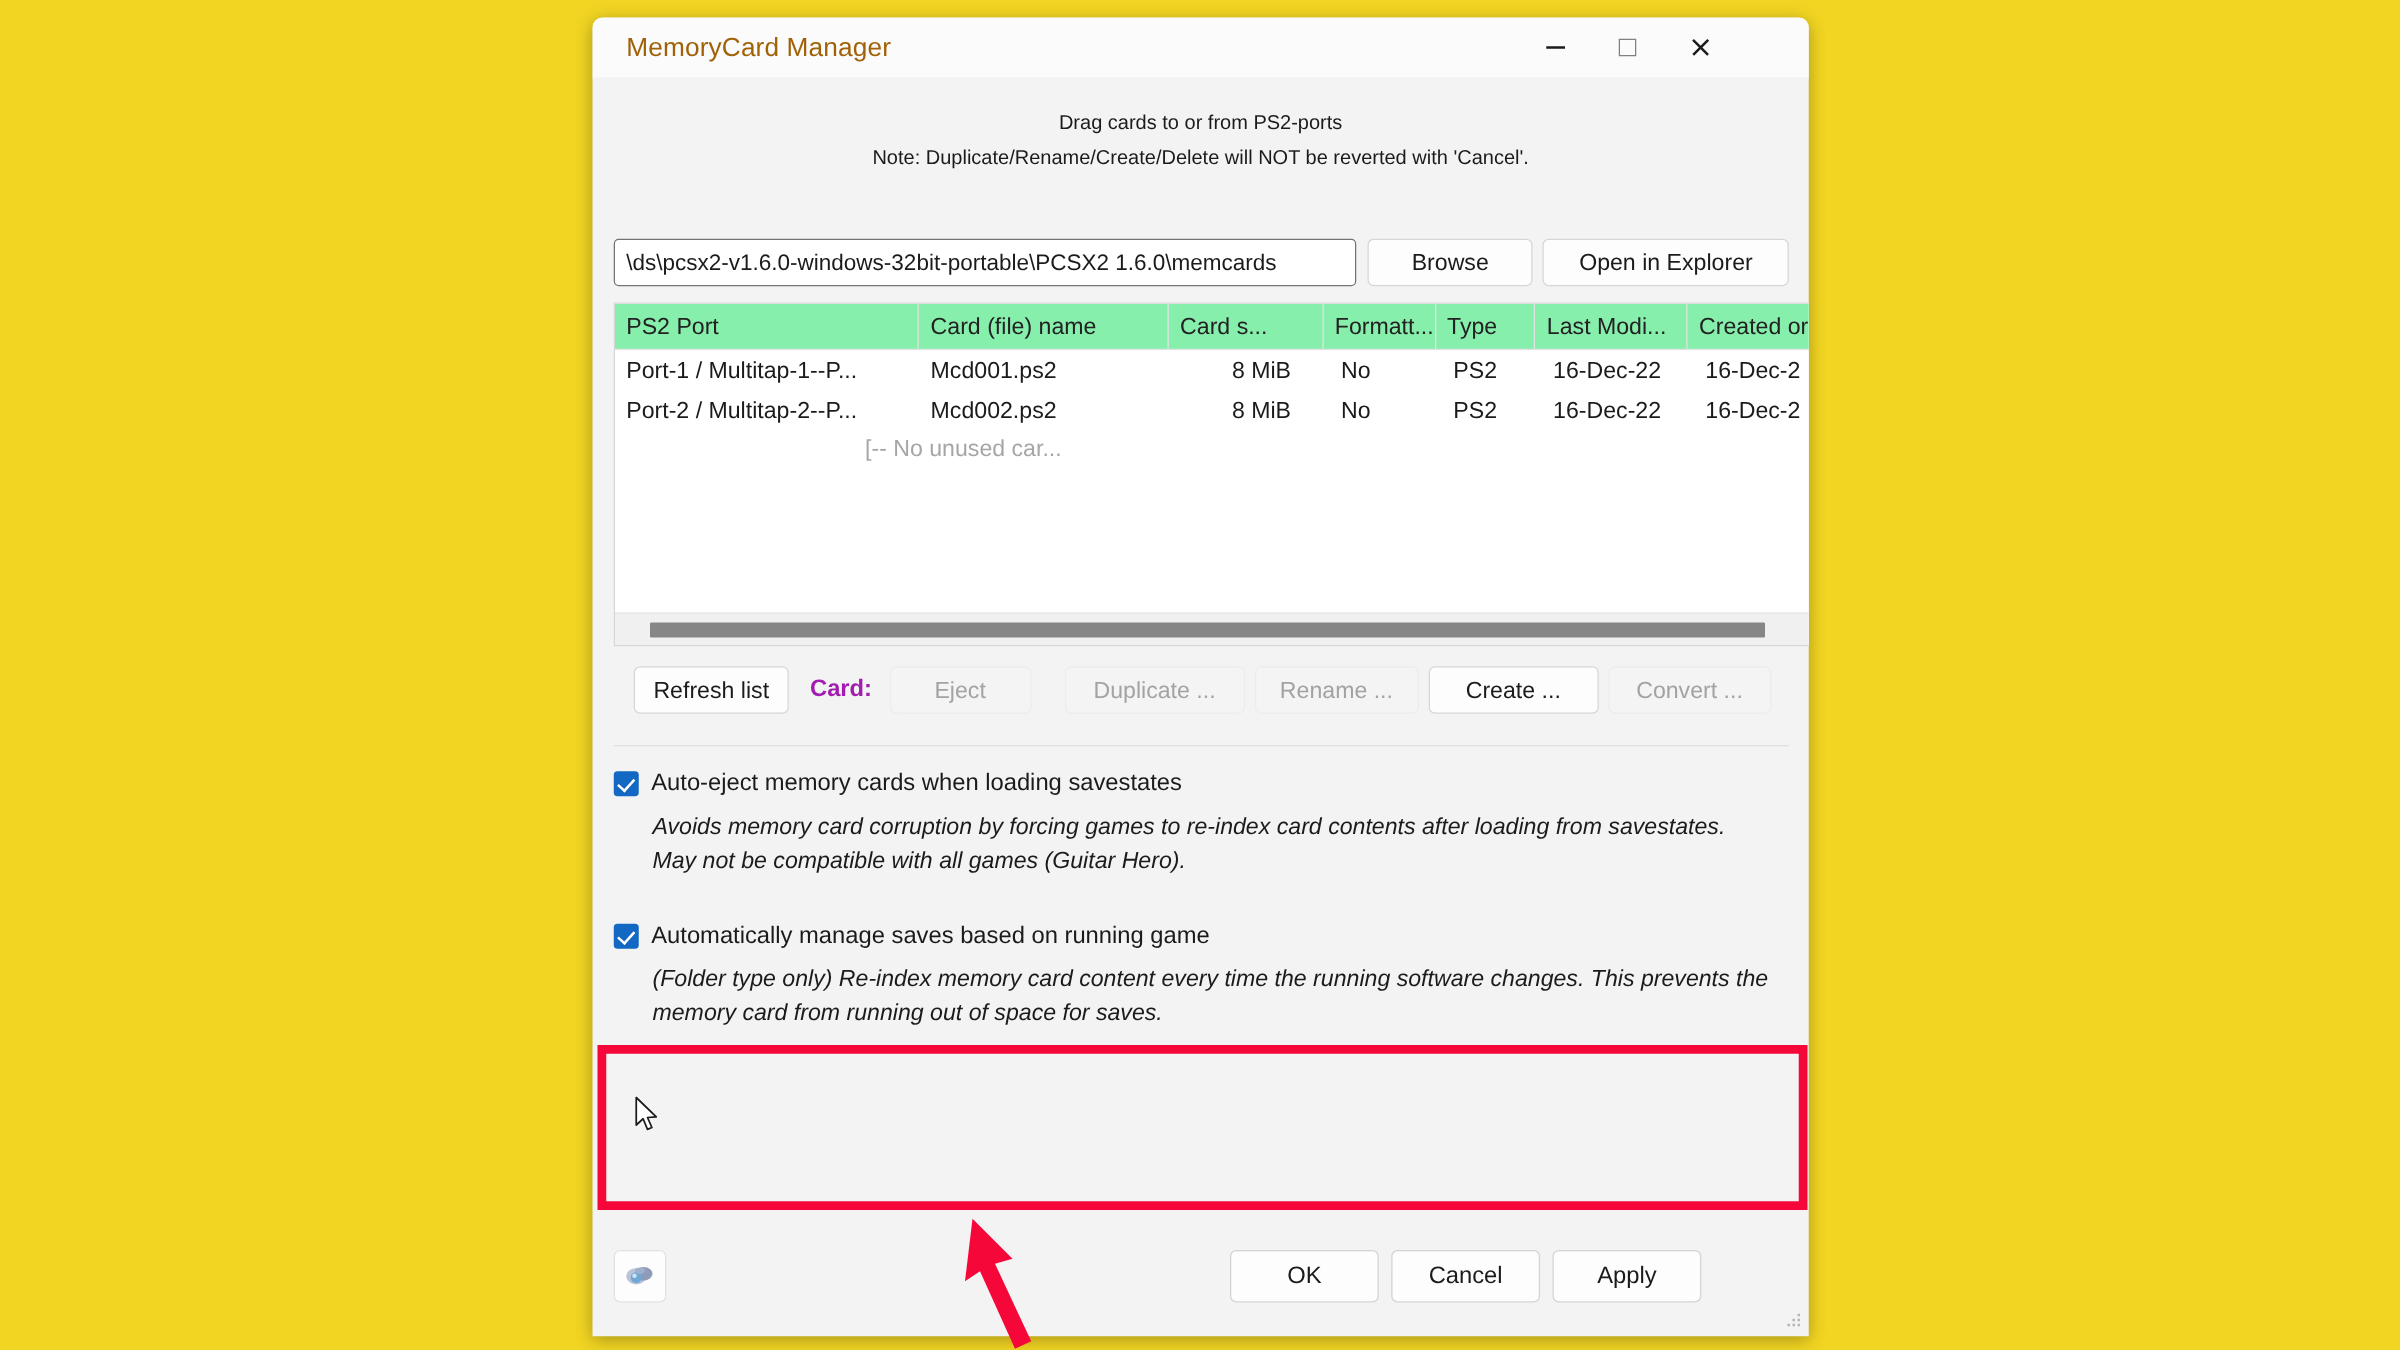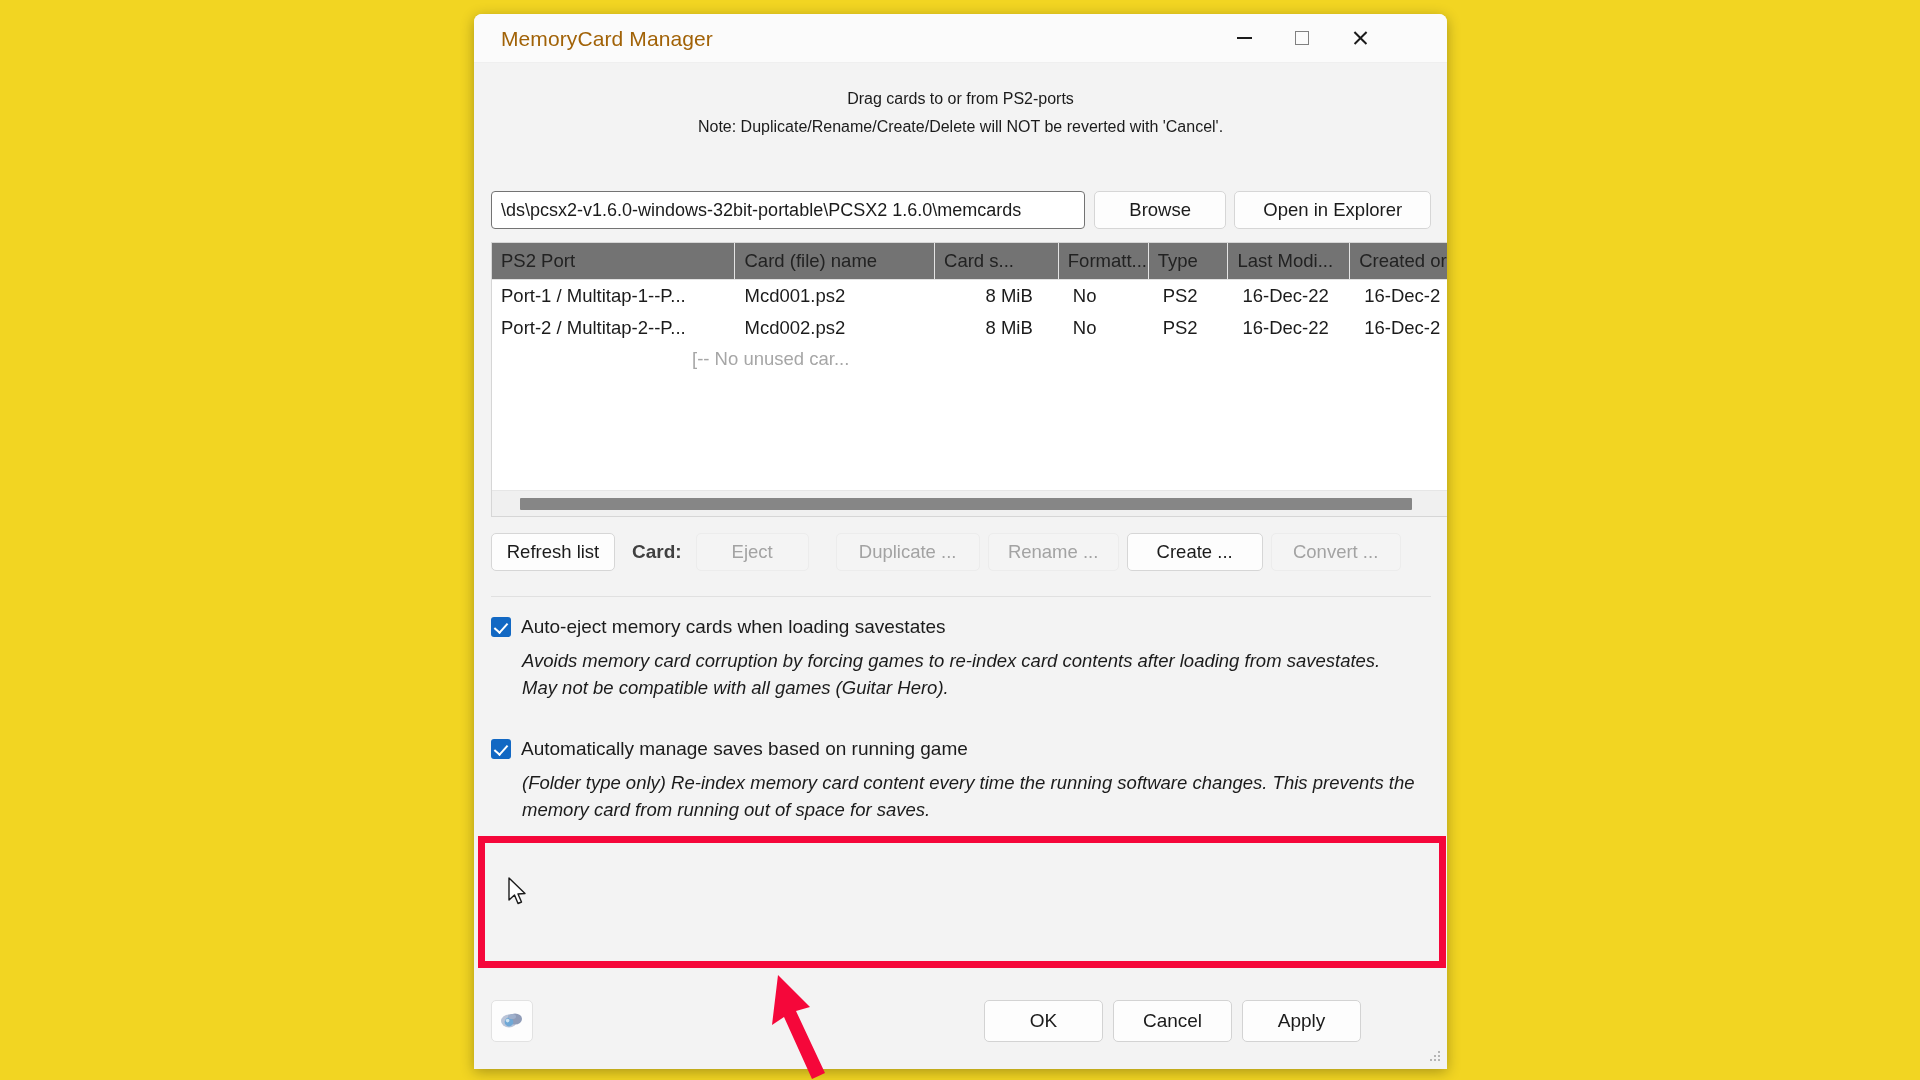--- a/index.html
+++ b/index.html
@@ -89,21 +89,21 @@
   #btn-open-explorer { width: 203px; margin-left: 8px; }
 
   
   #table-wrap {
     position: absolute; left: 17px; top: 228px;
     width: 972px; height: 275px;
     background: #ffffff;
     border: 1px solid #d6d6d6;
     overflow: hidden;
   }
-  #thead { display: flex; height: 37px; background: #737373; border-bottom: 1px solid #e2e2e2; }
+  #thead { display: flex; height: 37px; background: #86efac; border-bottom: 1px solid #e2e2e2; }
   #thead .th {
     font-size: 18.5px; color: #222;
     display: flex; align-items: center;
     padding-left: 9px;
     border-right: 1px solid #e4e4e4;
     overflow: hidden; white-space: nowrap;
   }
   #thead .th:last-child { border-right: none; }
   .tbody-row { display: flex; height: 32px; }
   .tbody-row .td {
@@ -137,22 +137,22 @@
   }
   #action-row .act {
     height: 38px;
     border-radius: 5px;
     font-size: 18.5px;
     display: flex; align-items: center; justify-content: center;
     font-family: "Liberation Sans", sans-serif;
   }
   .act.enabled { background:#fdfdfd; border:1px solid #d6d6d6; color:#1b1b1b; }
   .act.disabled { background:#f4f4f4; border:1px solid #ececec; color:#a3a3a3; }
-  #act-refresh { width: 124px; }
-  #card-label { font-size: 19px; color:#404040; margin: 0 14px 0 17px; font-weight: 700; }
+  #act-refresh { width: 124px; margin-left: 16px; }
+  #card-label { font-size: 19px; color:#a21caf; margin: 0 14px 0 17px; font-weight: 700; }
   #act-eject { width: 113px; }
   #act-duplicate { width: 144px; margin-left: 27px; }
   #act-rename { width: 131px; margin-left: 8px; }
   #act-create { width: 136px; margin-left: 8px; }
   #act-convert { width: 130px; margin-left: 8px; }
 
   
   #sep {
     position: absolute; left: 17px; top: 582px;
     width: 940px; height: 1px; background: #e0e0e0;

